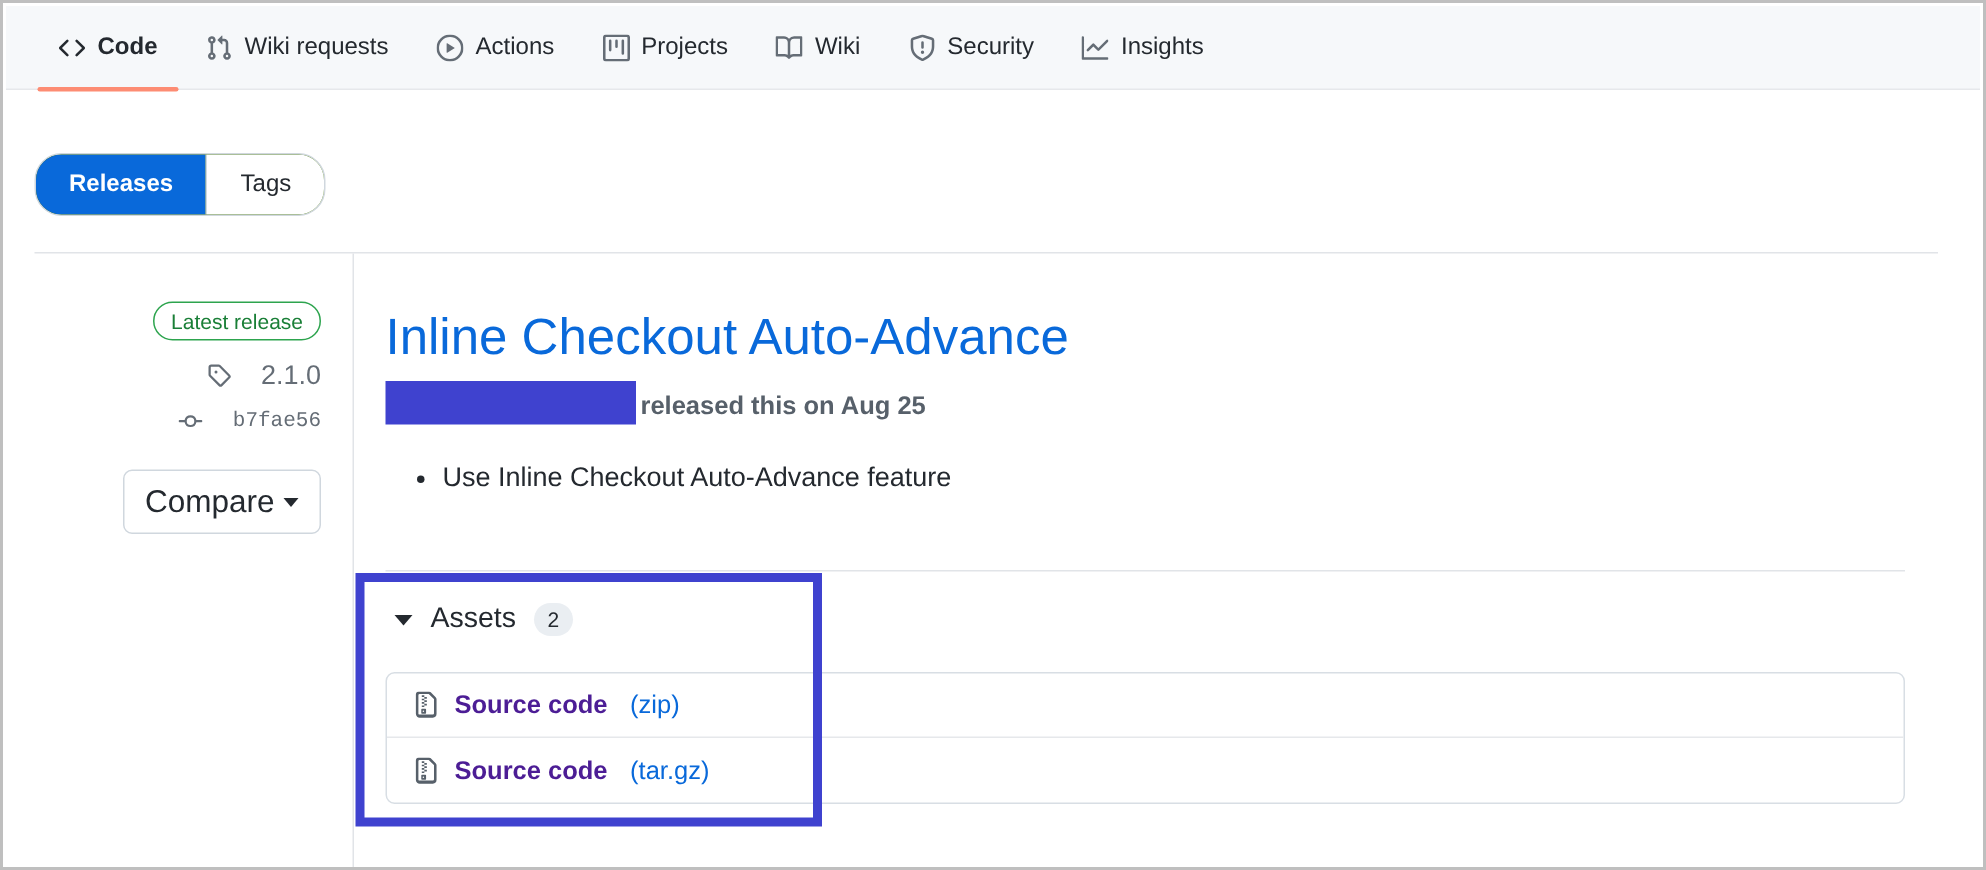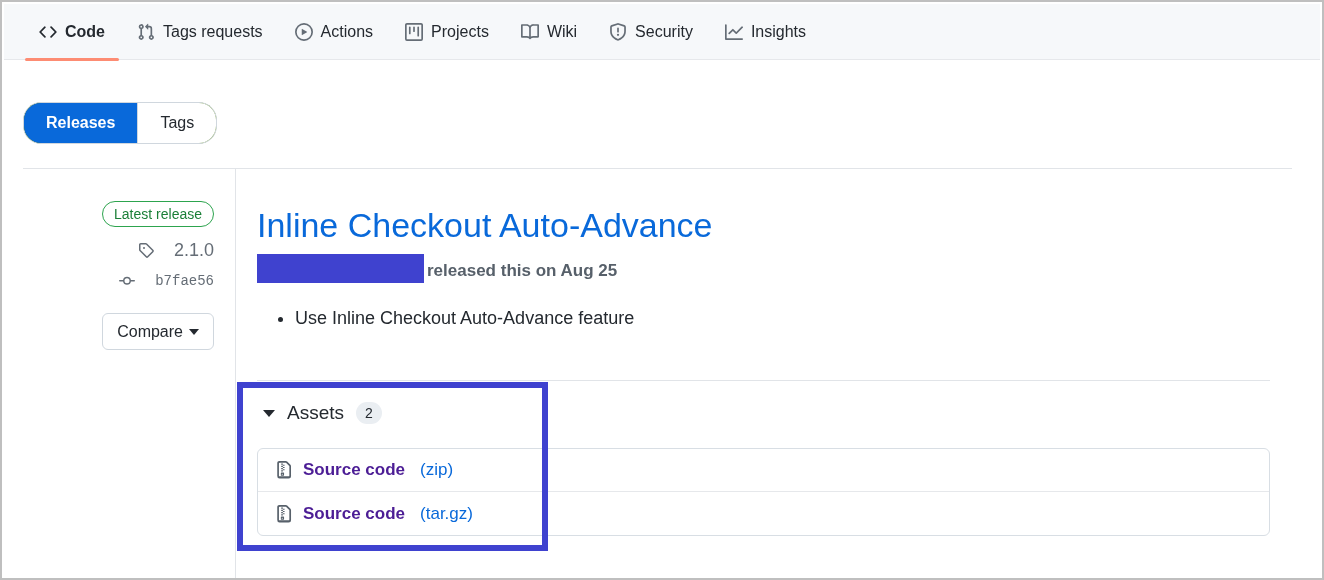--- a/index.html
+++ b/index.html
@@ -183,21 +183,21 @@
     justify-content: flex-end;
   }
   .compare-btn {
     display: inline-flex;
     align-items: center;
     gap: 6px;
     border: 1px solid #d0d7de;
     background: #ffffff;
     border-radius: 6px;
     padding: 8px 14px;
-    font-size: 16px;
+    font-size: 21px;
     color: #24292f;
     font-family: inherit;
     cursor: pointer;
     line-height: 1.2;
   }
   .caret {
     width: 0; height: 0;
     border-left: 5px solid transparent;
     border-right: 5px solid transparent;
     border-top: 6px solid #24292f;
@@ -364,21 +364,21 @@
         <span class="nav-label">Code</span>
         <span class="nav-underline"></span>
       </div>
 
       <div class="nav-item">
         <span class="nav-ico">
           <svg viewBox="0 0 16 16" width="18" height="18" fill="currentColor" aria-hidden="true">
             <path d="M1.5 3.25a2.25 2.25 0 1 1 3 2.122v5.256a2.251 2.251 0 1 1-1.5 0V5.372A2.25 2.25 0 0 1 1.5 3.25Zm5.677-.177L9.573.677A.25.25 0 0 1 10 .854V2.5h1A2.5 2.5 0 0 1 13.5 5v5.628a2.251 2.251 0 1 1-1.5 0V5a1 1 0 0 0-1-1h-1v1.646a.25.25 0 0 1-.427.177L7.177 3.427a.25.25 0 0 1 0-.354ZM3.75 2.5a.75.75 0 1 0 0 1.5.75.75 0 0 0 0-1.5Zm0 9.5a.75.75 0 1 0 0 1.5.75.75 0 0 0 0-1.5Zm8.25.75a.75.75 0 1 0 1.5 0 .75.75 0 0 0-1.5 0Z"></path>
           </svg>
         </span>
-        <span class="nav-label">Tags requests</span>
+        <span class="nav-label">Wiki requests</span>
       </div>
 
       <div class="nav-item">
         <span class="nav-ico">
           <svg viewBox="0 0 16 16" width="18" height="18" fill="currentColor" aria-hidden="true">
             <path d="M8 0a8 8 0 1 1 0 16A8 8 0 0 1 8 0ZM1.5 8a6.5 6.5 0 1 0 13 0 6.5 6.5 0 0 0-13 0Zm4.879-2.773 4.264 2.559a.25.25 0 0 1 0 .428l-4.264 2.559A.25.25 0 0 1 6 10.559V5.442a.25.25 0 0 1 .379-.215Z"></path>
           </svg>
         </span>
         <span class="nav-label">Actions</span>
       </div>

